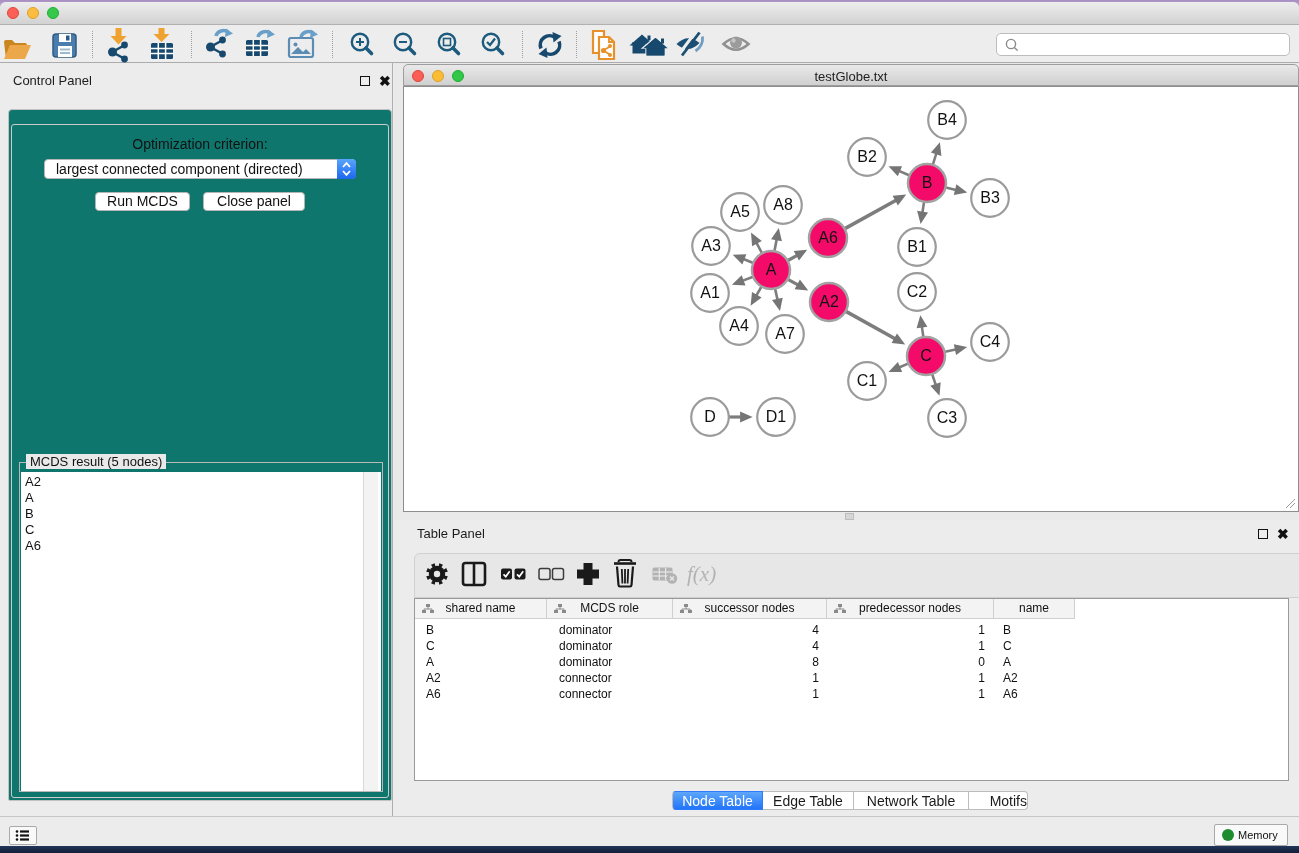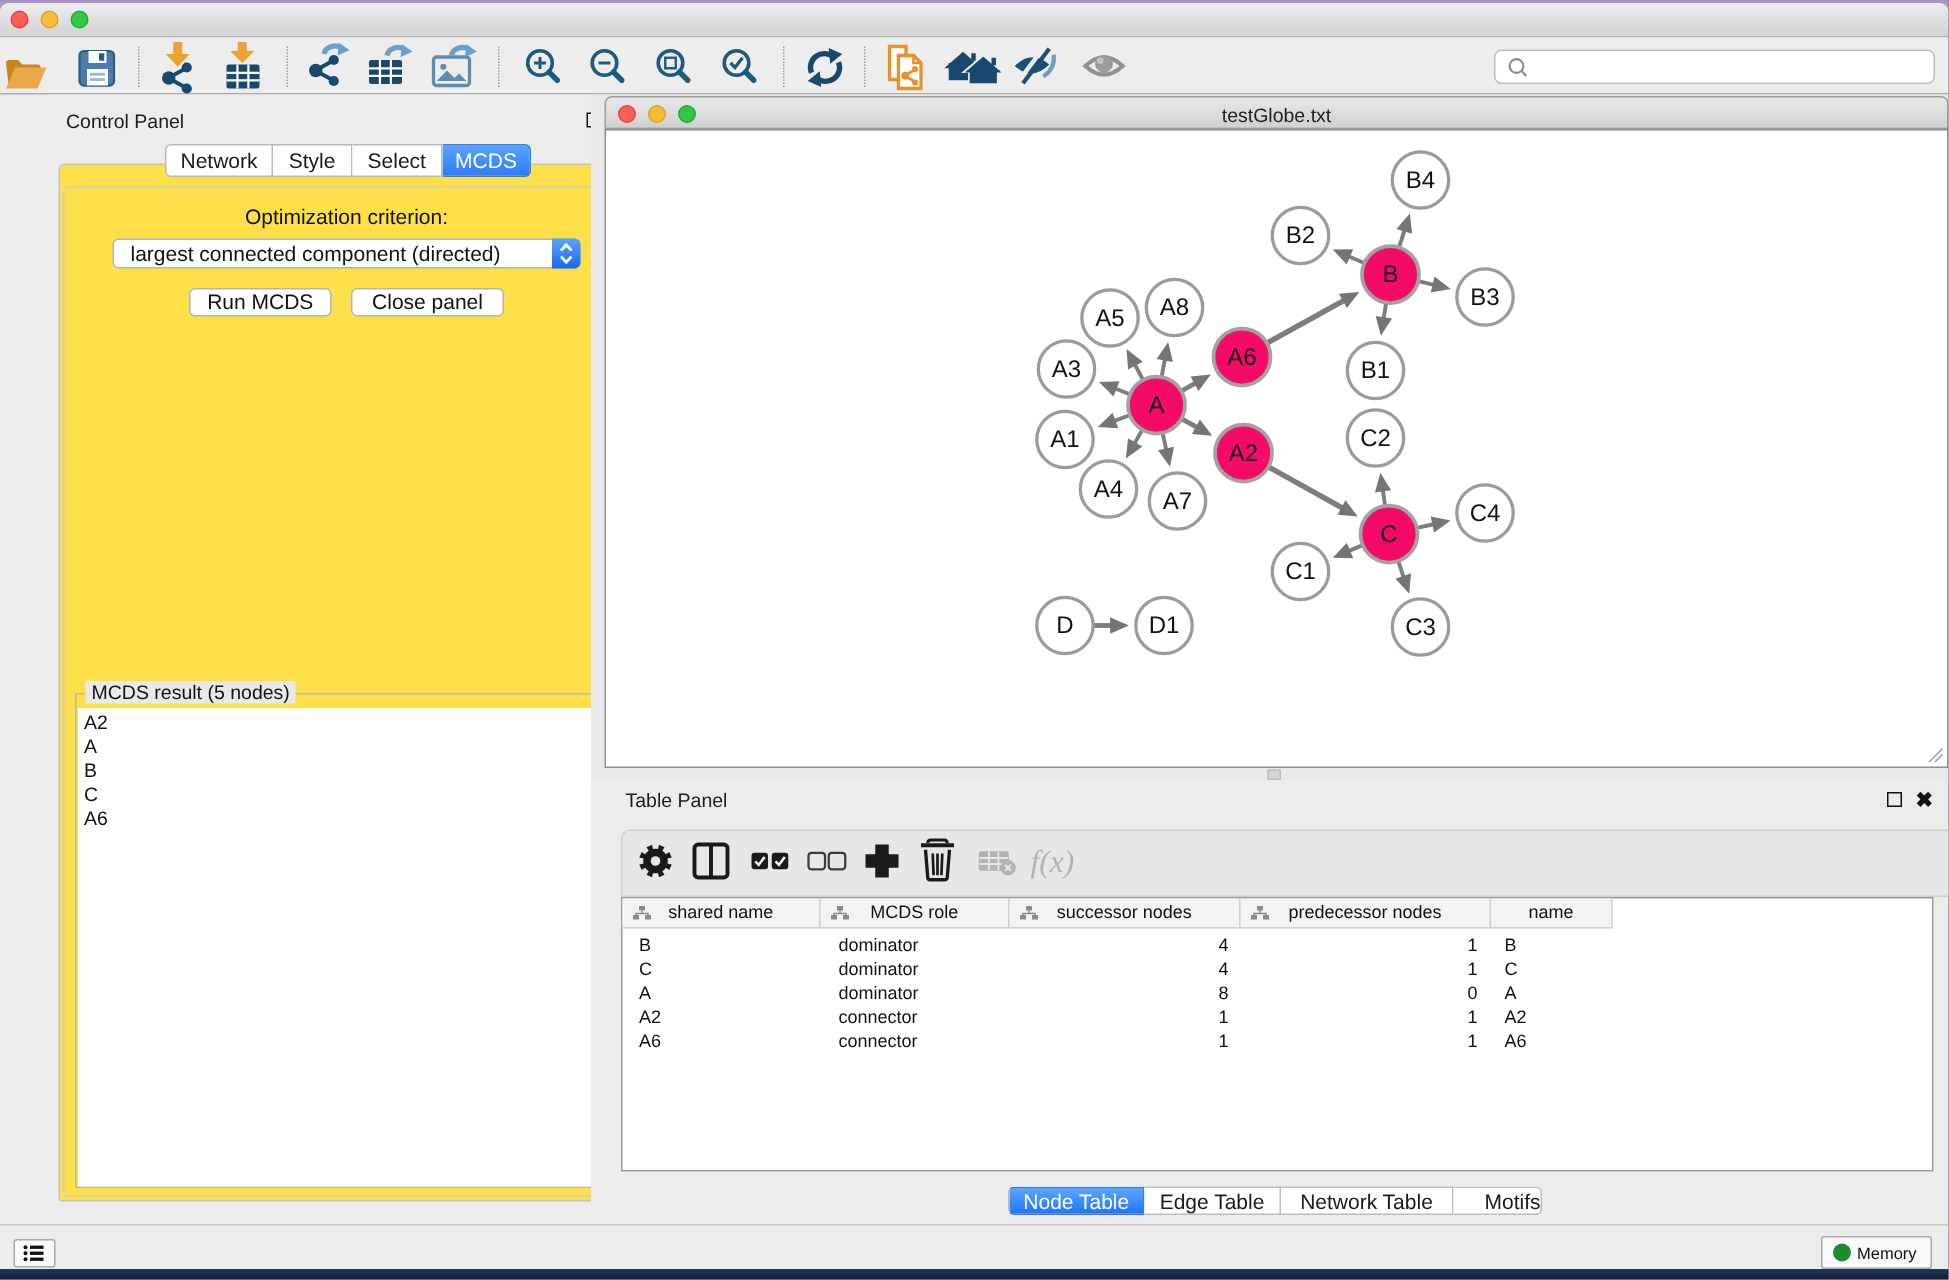--- a/index.html
+++ b/index.html
@@ -21,38 +21,38 @@
 
 #toolbar { position:absolute; left:0; top:24px; width:1299px; height:37px;
   background:#ededed; border-bottom:1px solid #ababab; }
 .sep { position:absolute; top:5px; height:27px; width:0;
   border-left:1px dotted #9f9f9f; }
 #searchbox { position:absolute; left:996px; top:7px; width:294px; height:23px;
   background:#fff; border:1px solid #bdbdbd; border-radius:5px; }
 
 #main { position:absolute; left:0; top:61px; width:1299px; height:753px; }
 #cpanel { position:absolute; left:0; top:0; width:393px; height:753px;
-  background:#ececec; border-right:1px solid #aeaeae;margin-left:31px; }
+  background:#ececec; border-right:1px solid #aeaeae; }
 #mdi { position:absolute; left:394px; top:0; width:905px; height:457px; background:#e9e9e9; }
 #tablepanel { position:absolute; left:394px; top:457px; width:905px; height:296px; background:#ececec; }
 
 .panetitle { font-size:13px; color:#1c1c1c; }
 #cp-title { position:absolute; left:13px; top:10px; }
 .winbtns { position:absolute; top:9px; }
 .sqbtn { display:inline-block; width:10px; height:10px; border:1.6px solid #111; margin-right:9px; }
 .xbtn { font-size:14px; font-weight:bold; color:#111; }
 #cp-tabs { position:absolute; left:79px; top:33px; height:22px; display:flex; z-index:5;
   font-size:14px; color:#1a1a1a; }
 #cp-tabs .tab { background:#fff; border:1px solid #b9b9b9; border-left:none;
   padding:2px 0 0 0; text-align:center; height:22px; }
 #cp-tabs .tab:first-child { border-left:1px solid #b9b9b9; border-radius:4px 0 0 4px; }
 #cp-tabs .tab:last-child  { border-radius:0 4px 4px 0; }
 #cp-tabs .sel { background:linear-gradient(#59a3fe,#2e7cfb); color:#fff; border-color:#2e7cfb; }
 #cp-outer { position:absolute; left:8px; top:46px; width:384px; height:692px;
-  background:#fde047; border:1px solid #c2c2c2; border-radius:4px 4px 2px 2px; }
+  background:#0f766e; border:1px solid #c2c2c2; border-radius:4px 4px 2px 2px; }
 #cp-inner { position:absolute; left:2px; top:14px; width:378px; height:674px;
   border:1px solid #cccccc; border-radius:3px; }
 #optlabel { position:absolute; left:0; width:100%; top:26px; text-align:center;
   font-size:14px; color:#111; }
 #dropdown { position:absolute; left:35px; top:49px; width:312px; height:20px;
   background:#fff; border:1px solid #b4b4b4; border-radius:4px; font-size:14px;
   color:#111; line-height:19px; padding-left:11px; }
 #dd-step { position:absolute; right:-1px; top:-1px; width:19px; height:20px;
   background:linear-gradient(#5aa4fe,#1c67ee); border-radius:0 4px 4px 0; }
 .btn { position:absolute; top:82px; height:19px; background:#fff;
@@ -241,26 +241,20 @@
       <svg width="18" height="18" style="position:absolute;left:6px;top:2px" viewBox="0 0 18 18">
         <circle cx="8" cy="8" r="4.6" fill="none" stroke="#8a8a8a" stroke-width="1.4"></circle>
         <line x1="11.4" y1="11.4" x2="14.6" y2="14.6" stroke="#8a8a8a" stroke-width="1.4"></line>
       </svg>
     </div>
   </div>
   <div id="main">
     <div id="cpanel">
       <span id="cp-title" class="panetitle">Control Panel</span>
       <span class="winbtns" style="left:360px;"><span class="sqbtn"></span><span class="xbtn">✖</span></span>
-      <div id="cp-tabs">
-        <div class="tab" style="width:72px;">Network</div>
-        <div class="tab" style="width:53px;">Style</div>
-        <div class="tab" style="width:60px;">Select</div>
-        <div class="tab sel" style="width:59px;">MCDS</div>
-      </div>
       <div id="cp-outer">
         <div id="cp-inner"></div>
         <div id="optlabel">Optimization criterion:</div>
         <div id="dropdown">largest connected component (directed)
           <div id="dd-step">
             <svg width="19" height="20" viewBox="0 0 19 20">
               <path d="M6 8 L9.5 4.2 L13 8" fill="none" stroke="#fff" stroke-width="1.8"></path>
               <path d="M6 12 L9.5 15.8 L13 12" fill="none" stroke="#fff" stroke-width="1.8"></path>
             </svg>
           </div>

